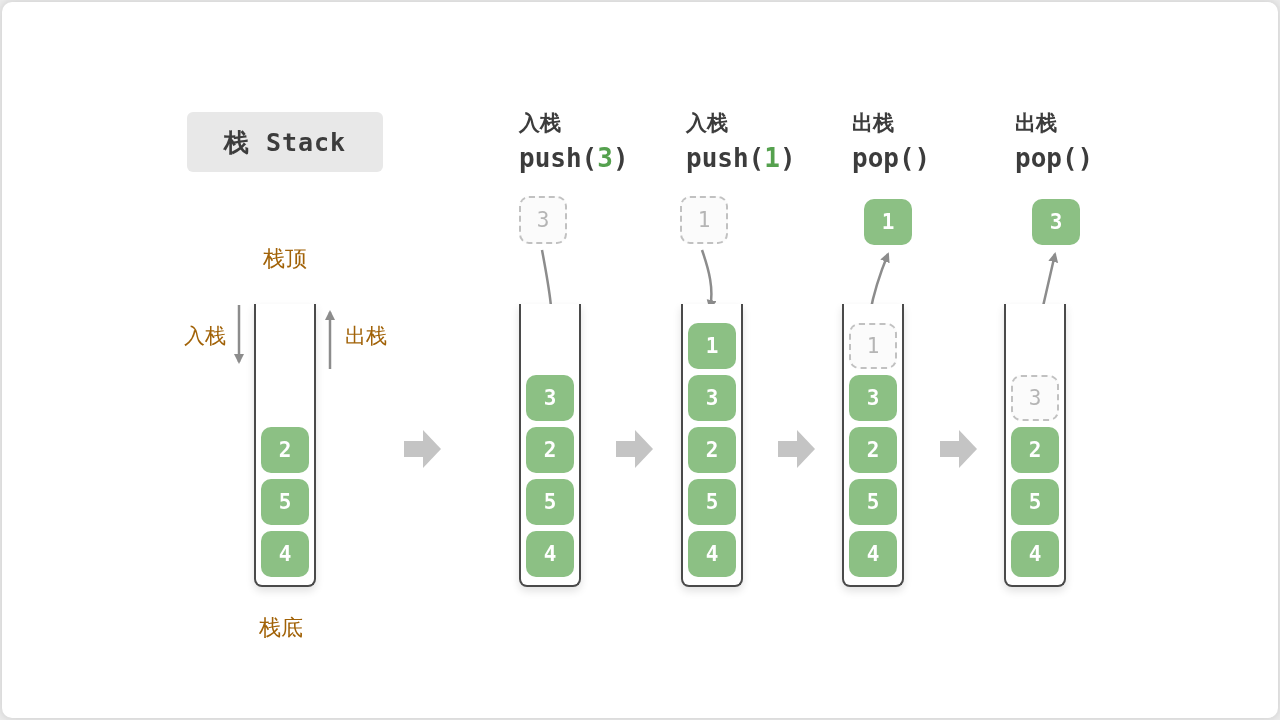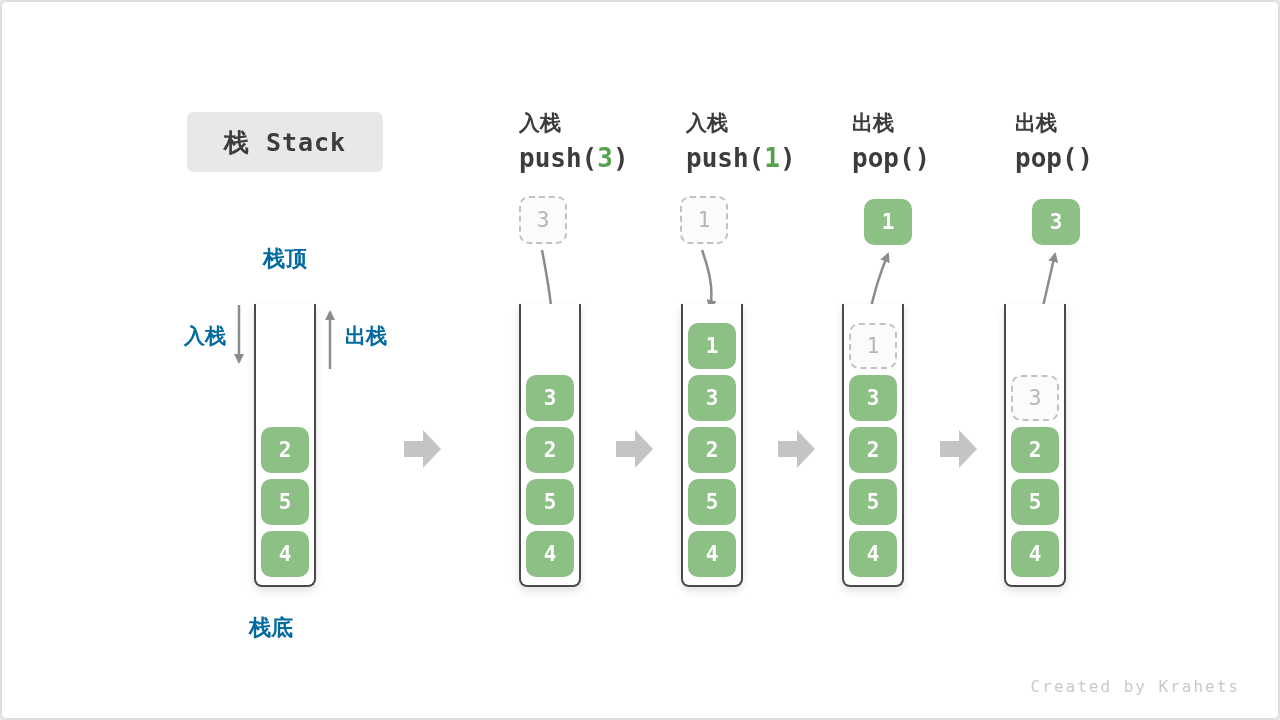--- a/index.html
+++ b/index.html
@@ -3,21 +3,21 @@
 <meta charset="utf-8">
 <style>
   html,body{margin:0;padding:0;}
   body{
     width:1280px;height:720px;position:relative;overflow:hidden;
     background:#ececec;
     font-family:"DejaVu Sans","Liberation Sans",sans-serif;
   }
   .card{
     position:absolute;left:2px;top:2px;right:2px;bottom:2px;
-    background:#ffffff;border-radius:4px;
+    background:#ffffff;border-radius:10px;
     box-shadow:0 0 10px rgba(0,0,0,0.15);
   }
   .overlay{position:absolute;left:0;top:0;width:1280px;height:720px;pointer-events:none;}
   .arrow{fill:none;stroke:var(--arrow-gray,#8c8c8c);stroke-width:2.5px;}
   .ah{fill:var(--arrow-gray,#8c8c8c);}
 
   .title{
     position:absolute;left:185px;top:110px;width:196px;height:60px;
     background:#e8e8e8;border-radius:6px;
     display:flex;align-items:center;justify-content:center;
@@ -42,23 +42,23 @@
     font-size:21px;font-weight:700;
     display:flex;align-items:center;justify-content:center;
   }
   .stack .cell{left:5px;}
   .cell.ghost{
     background:#fbfbfb;border:2px dashed var(--ghost-border,#c1c1c1);
     color:var(--ghost-text,#b5b5b5);font-weight:400;box-shadow:none;
   }
   .slot5{top:19px}.slot4{top:71px}.slot3{top:123px}.slot2{top:175px}.slot1{top:227px}
 
-  .zh-label{position:absolute;color:#0369a1;font-weight:700;}
+  .zh-label{position:absolute;color:#a16207;font-weight:400;}
   .lbl-top{left:252px;top:242px;width:62px;text-align:center;font-size:22px;}
-  .lbl-bottom{left:238px;top:611px;width:62px;text-align:center;font-size:22px;}
+  .lbl-bottom{left:248px;top:611px;width:62px;text-align:center;font-size:22px;}
   .lbl-push{left:150px;top:320px;width:74px;text-align:right;font-size:21px;}
   .lbl-pop{left:343px;top:320px;width:74px;text-align:left;font-size:21px;}
 
   .block-arrow{position:absolute;top:428px;width:37px;height:38px;}
   .ba-rect{position:absolute;left:0;top:11px;width:19px;height:16px;background:var(--block-arrow,#c4c4c4);}
   .ba-tri{position:absolute;left:19px;top:0;width:0;height:0;
     border-top:19px solid transparent;border-bottom:19px solid transparent;
     border-left:18px solid var(--block-arrow,#c4c4c4);}
 
   .watermark{
@@ -161,14 +161,13 @@
     </div>
   <div class="block-arrow" style="left:776px">
       <div class="ba-rect"></div>
       <div class="ba-tri"></div>
     </div>
   <div class="block-arrow" style="left:938px">
       <div class="ba-rect"></div>
       <div class="ba-tri"></div>
     </div>
 
-  <div class="watermark">Created by Krahets</div>
 </div>
 
 </body></html>

